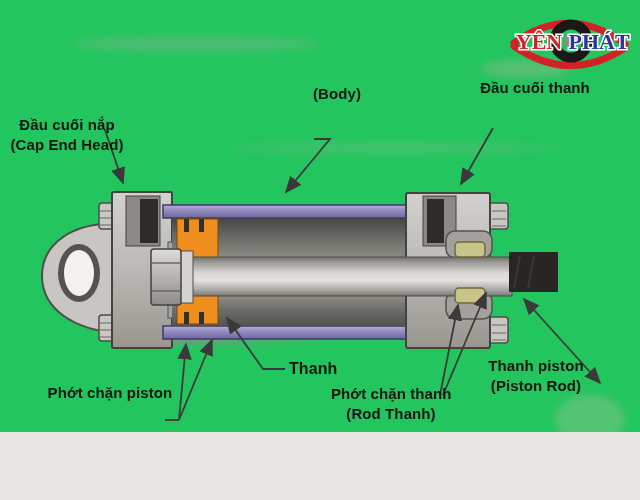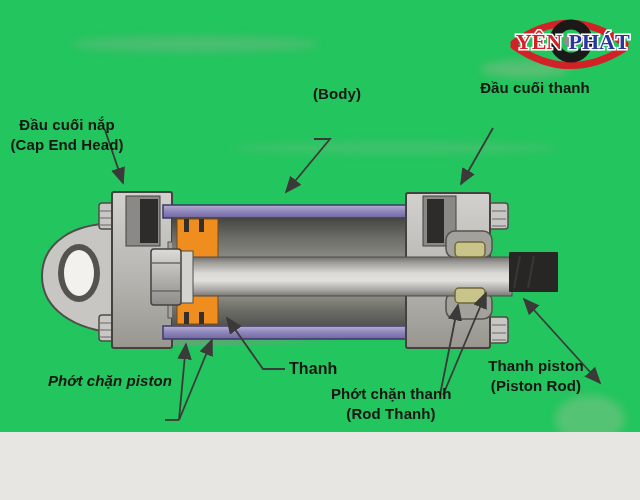--- a/index.html
+++ b/index.html
@@ -170,21 +170,21 @@
   </div>
 
   <div class="label" style="left:287px;top:84px;width:100px;">
     <span class="ln">(Body)</span>
   </div>
 
   <div class="label" style="left:470px;top:78px;width:130px;">
     <span class="ln">Đầu cuối thanh</span>
   </div>
 
-  <div class="label" style="left:40px;top:371px;width:140px;font-style:italic;">
+  <div class="label" style="left:40px;top:383px;width:140px;">
     <span class="ln">Phớt chặn piston</span>
   </div>
 
   <div class="label" style="left:289px;top:358px;width:70px;text-align:left;font-size:16px;">
     <span class="ln">Thanh</span>
   </div>
 
   <div class="label" style="left:331px;top:384px;width:120px;">
     <span class="ln">Phớt chặn thanh</span>
     <span class="ln">(Rod Thanh)</span>

